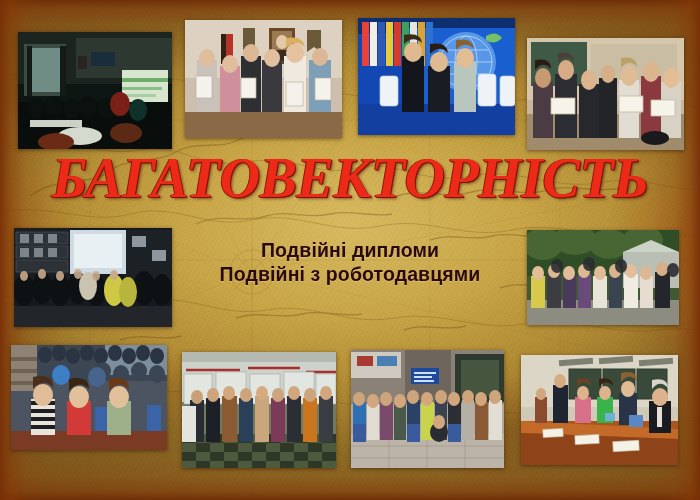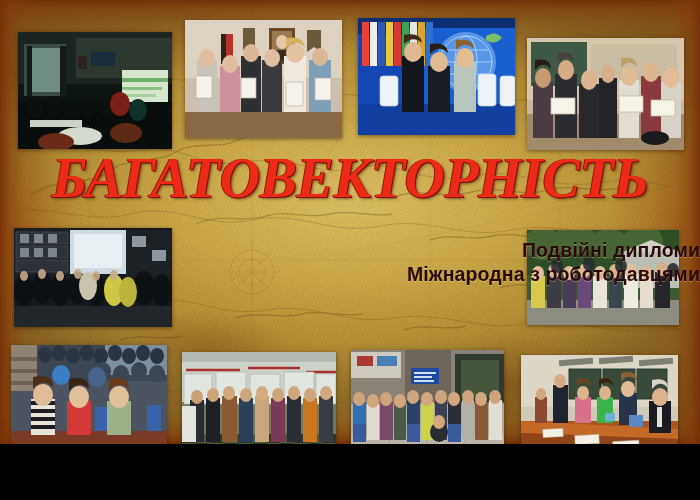--- a/index.html
+++ b/index.html
@@ -1,20 +1,20 @@
 <!DOCTYPE html>
 <html><head>
 <meta charset="utf-8">
 <style>
   html,body{margin:0;padding:0;background:#000;}
   body{font-family:"Liberation Sans",sans-serif;}
 
   #poster{
     position:relative;
-    width:700px;height:444px;
+    width:700px;height:500px;
     overflow:hidden;
     background:#ffffff;
   }
 
   
   .bg-base{
     position:absolute;inset:0;
     background:
       radial-gradient(ellipse 60% 45% at 50% 45%, #d8bb61 0%, #c9a646 40%, #b08a32 72%, #8d6a24 100%);
   }
@@ -76,21 +76,21 @@
       1px 1px 0 #7a1206,
       -1px 0 0 #8e1608,
       0 1px 0 #8e1608,
       2px 2px 3px rgba(60,12,2,.55);
   }
 
   
   #caption{
     position:absolute;
     left:0;right:0;top:238px;
-    text-align:right;
+    text-align:center;
     color:#2A0810;
     font-weight:700;
     font-size:19.5px;
     line-height:24px;
     letter-spacing:.1px;
     text-shadow:0 1px 0 rgba(255,230,160,.35);
   }
   #caption .cline{display:block;white-space:nowrap;}
 </style>
 </head>
@@ -597,16 +597,16 @@
       </g>
       <rect x="84" y="58" width="10" height="8" fill="#6fb0d8"></rect>
       <rect x="108" y="60" width="14" height="12" fill="#5a88c4"></rect>
     </svg>
   </div>
 
   <div id="headline">БАГАТОВЕКТОРНІСТЬ</div>
 
   <div id="caption">
     <span class="cline">Подвійні дипломи</span>
-    <span class="cline">Міжнародна з роботодавцями</span>
+    <span class="cline">Подвійні з роботодавцями</span>
   </div>
 
 </div>
 
 </body></html>

